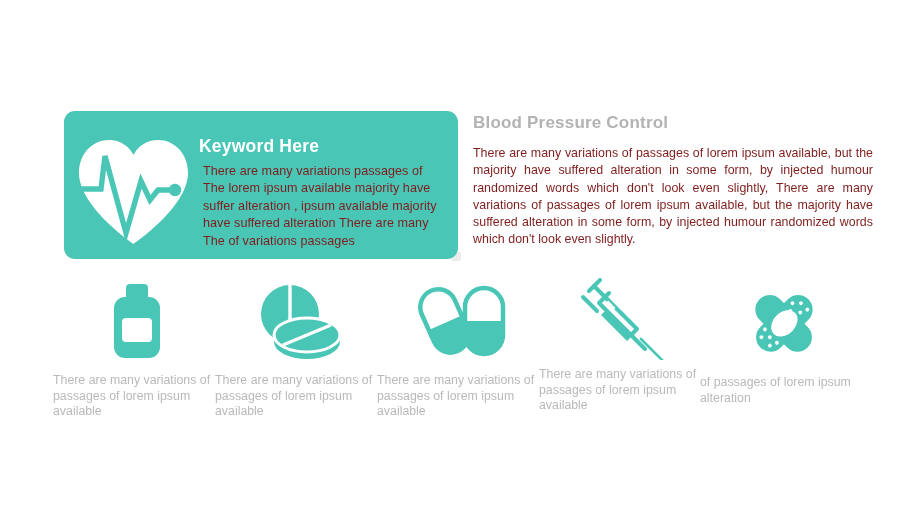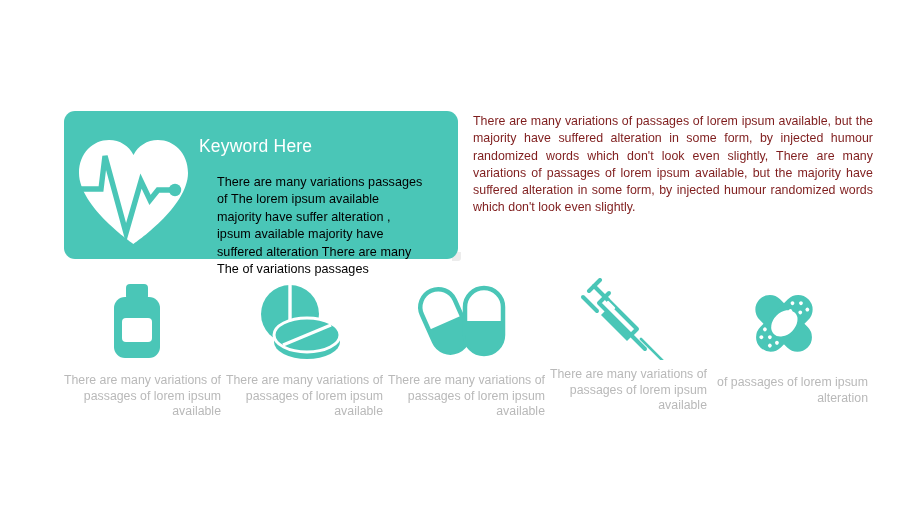--- a/index.html
+++ b/index.html
@@ -17,42 +17,42 @@
   }
   .card-shadow{
     position:absolute;left:452px;top:252px;width:9px;height:9px;
     background:#ececec;border-radius:0 0 3px 0;
   }
   .heart-wrap{position:absolute;left:7px;top:18px;width:125px;height:118px;}
   .heart-wrap svg{display:block;}
 
   .card-text{position:absolute;left:135px;top:25px;width:245px;}
   .card-title{
-    font-size:17.5px;font-weight:normal;color:#ffffff;
+    font-size:17.5px;font-weight:bold;color:#ffffff;
     letter-spacing:.2px;margin:0 0 7px 0;line-height:20px;
   }
   .card-body{
-    font-size:12.6px;color:#000000;line-height:17.4px;margin:18px;
+    font-size:12.6px;color:#7f1d1d;line-height:17.4px;margin:4px;
     letter-spacing:.05px;
   }
 
   
   .right{position:absolute;left:473px;top:113px;width:400px;}
   .right-title{
     font-size:17px;font-weight:bold;color:#b3b3b3;margin:0 0 12px 0;
     line-height:20px;letter-spacing:.2px;
   }
   .right-body{
     font-size:12.4px;color:#7f1d1d;line-height:17.3px;margin:0;
     text-align:justify;letter-spacing:.02px;
   }
 
   
   .icons{position:absolute;left:0;top:278px;width:920px;height:160px;}
-  .icon-col{position:absolute;width:172px;text-align:right;}
+  .icon-col{position:absolute;width:172px;text-align:left;}
   .icon-col .glyph{height:82px;display:flex;align-items:flex-end;justify-content:center;}
   .icon-col .glyph svg{display:block;}
   .caption{
     font-size:12.3px;color:#b9b9b9;line-height:15.6px;
     margin:0;padding:0 2px;letter-spacing:.02px;
   }
   .c1{left:51px;top:0;}
   .c2{left:213px;top:0;}
   .c3{left:375px;top:0;}
   .c4{left:537px;top:0;}
@@ -80,20 +80,21 @@
       </svg>
     </div>
 
     <div class="card-text">
       <p class="card-title">Keyword Here</p>
       <p class="card-body">There are many variations passages of The lorem ipsum available  majority have suffer alteration , ipsum available  majority have suffered alteration There are many The of variations passages</p>
     </div>
   </div>
 
   <div class="right">
+    <p class="right-title">Blood Pressure Control</p>
     <p class="right-body">There are many variations of passages of lorem ipsum available, but the majority have suffered alteration in some form, by injected humour randomized words which don't look even slightly, There are many variations of passages of lorem ipsum available, but the majority have suffered alteration in some form, by injected humour randomized words which don't look even slightly.</p>
   </div>
 
   <div class="icons">
 
     <div class="icon-col c1">
       <div class="glyph">
         <svg width="70" height="78" viewBox="0 0 70 78">
           <rect x="24" y="2" width="22" height="16" rx="4" fill="#4ac6b7"></rect>
           <rect x="12" y="15" width="46" height="61" rx="11" fill="#4ac6b7"></rect>

